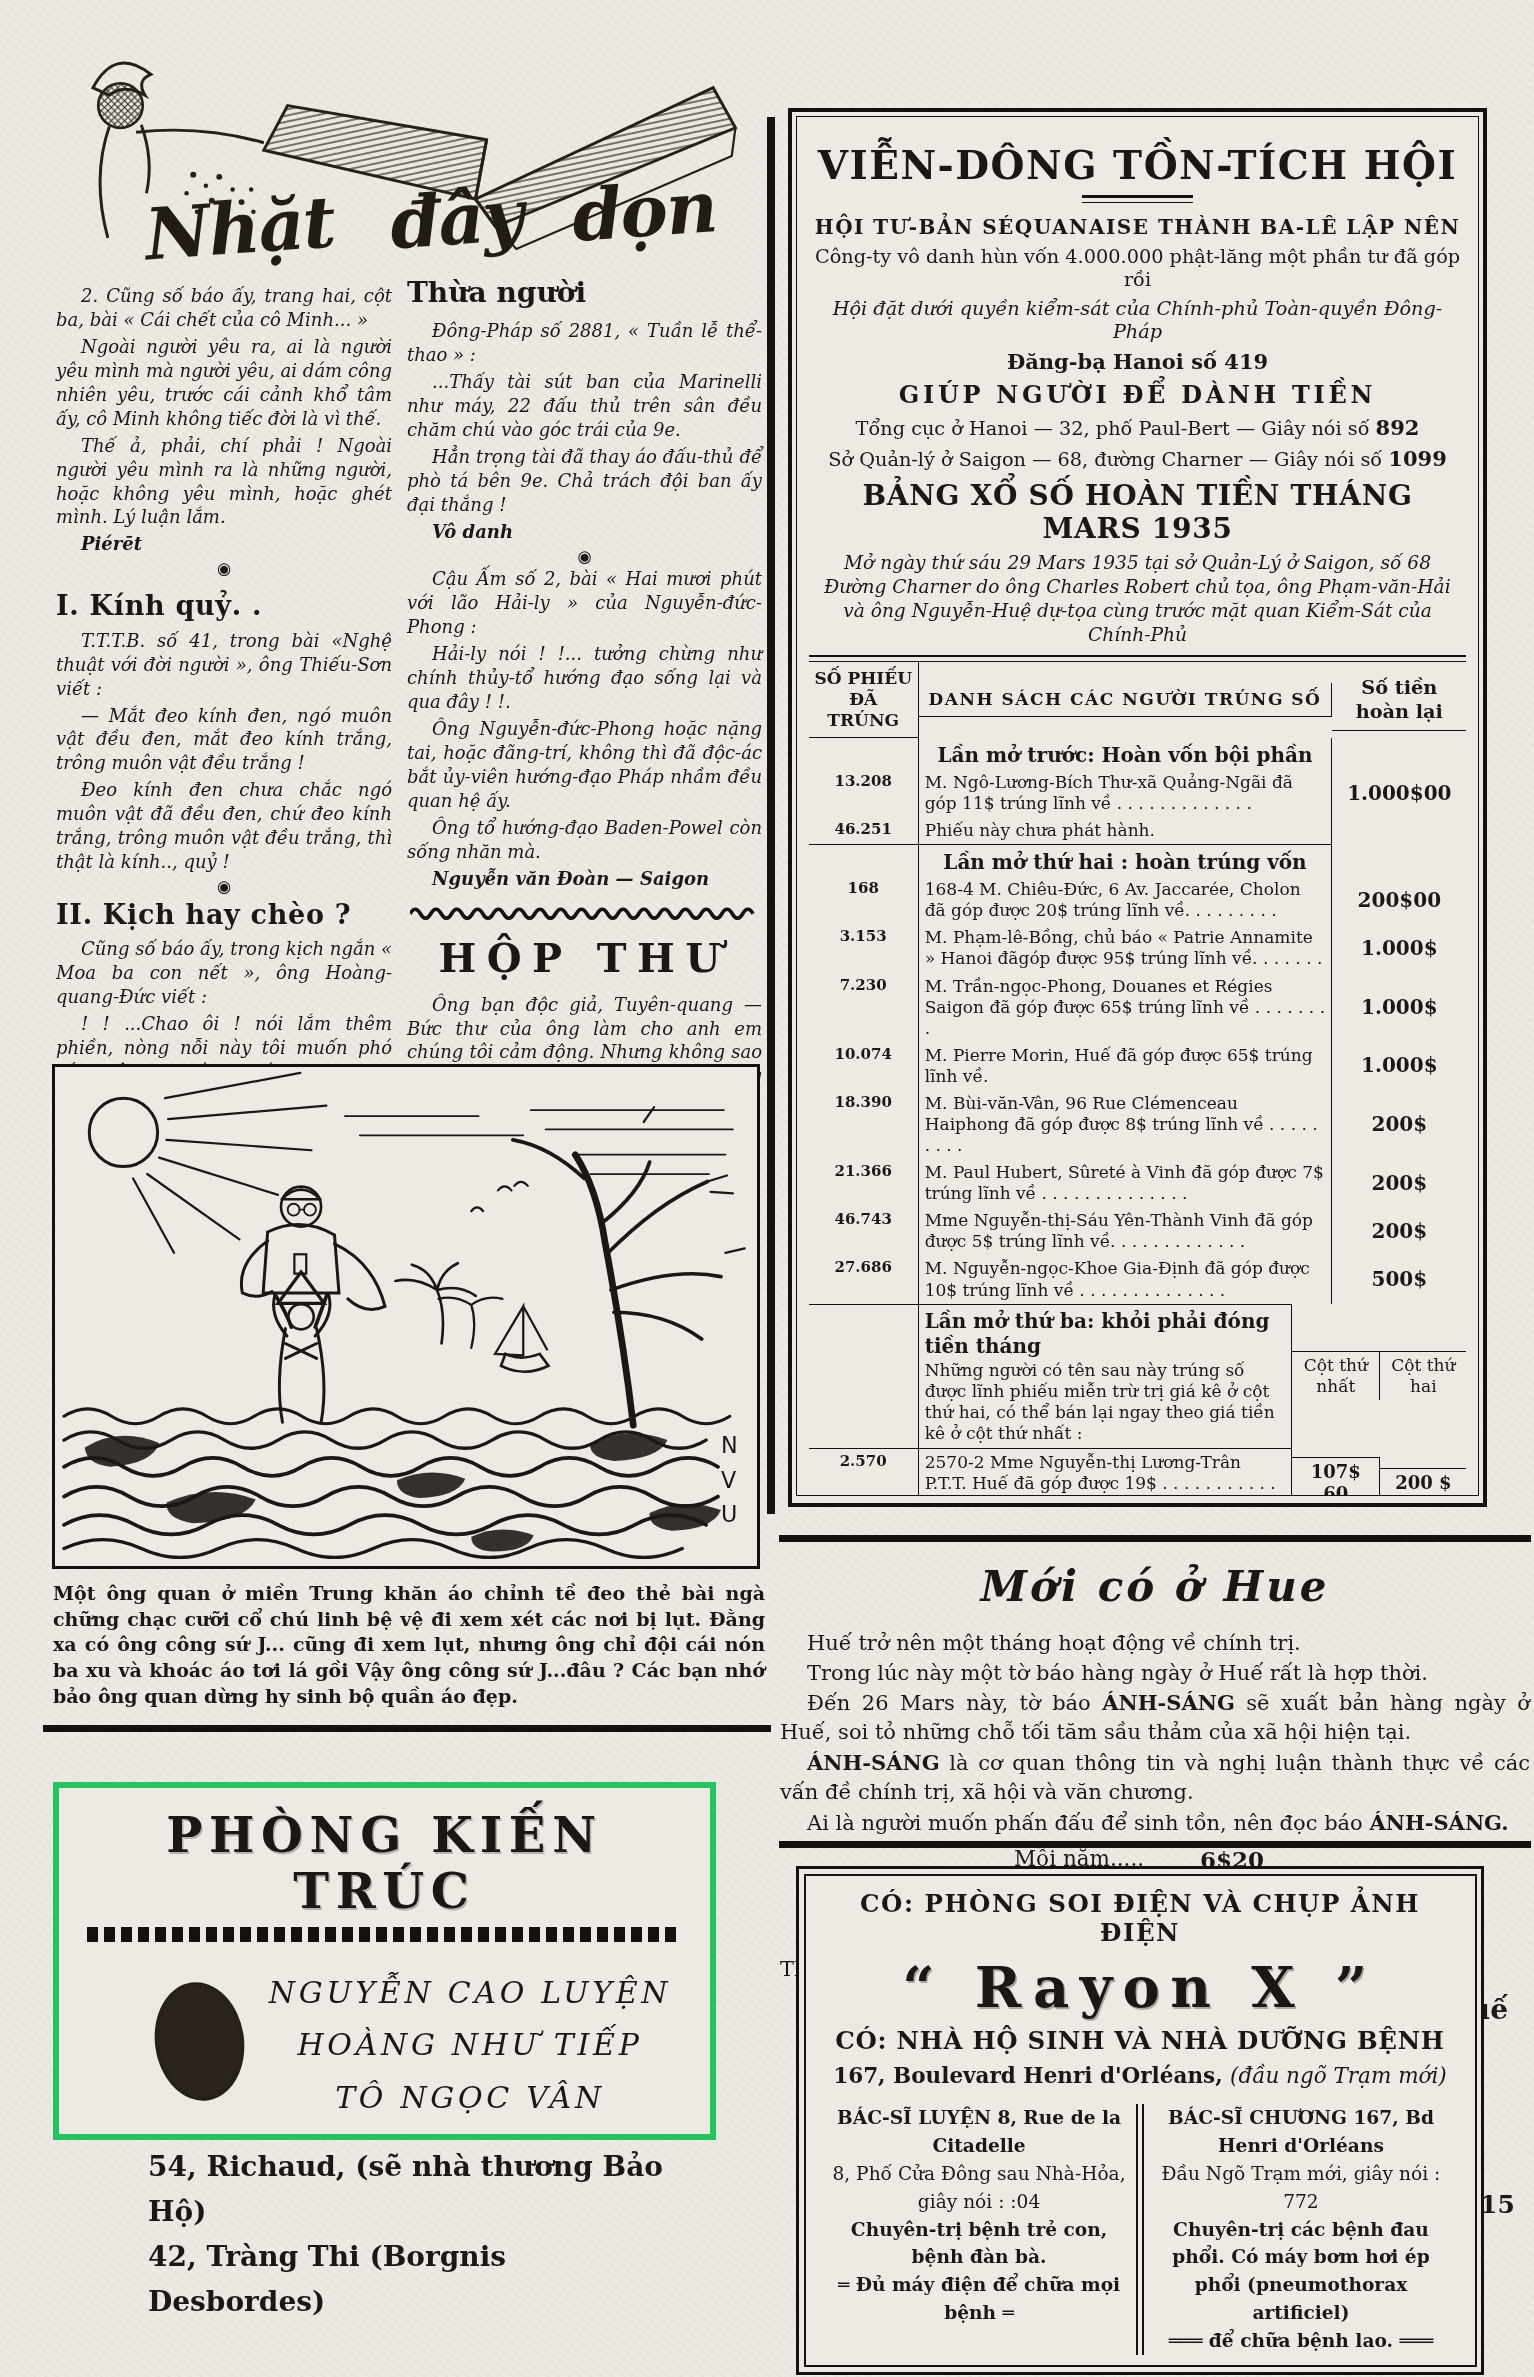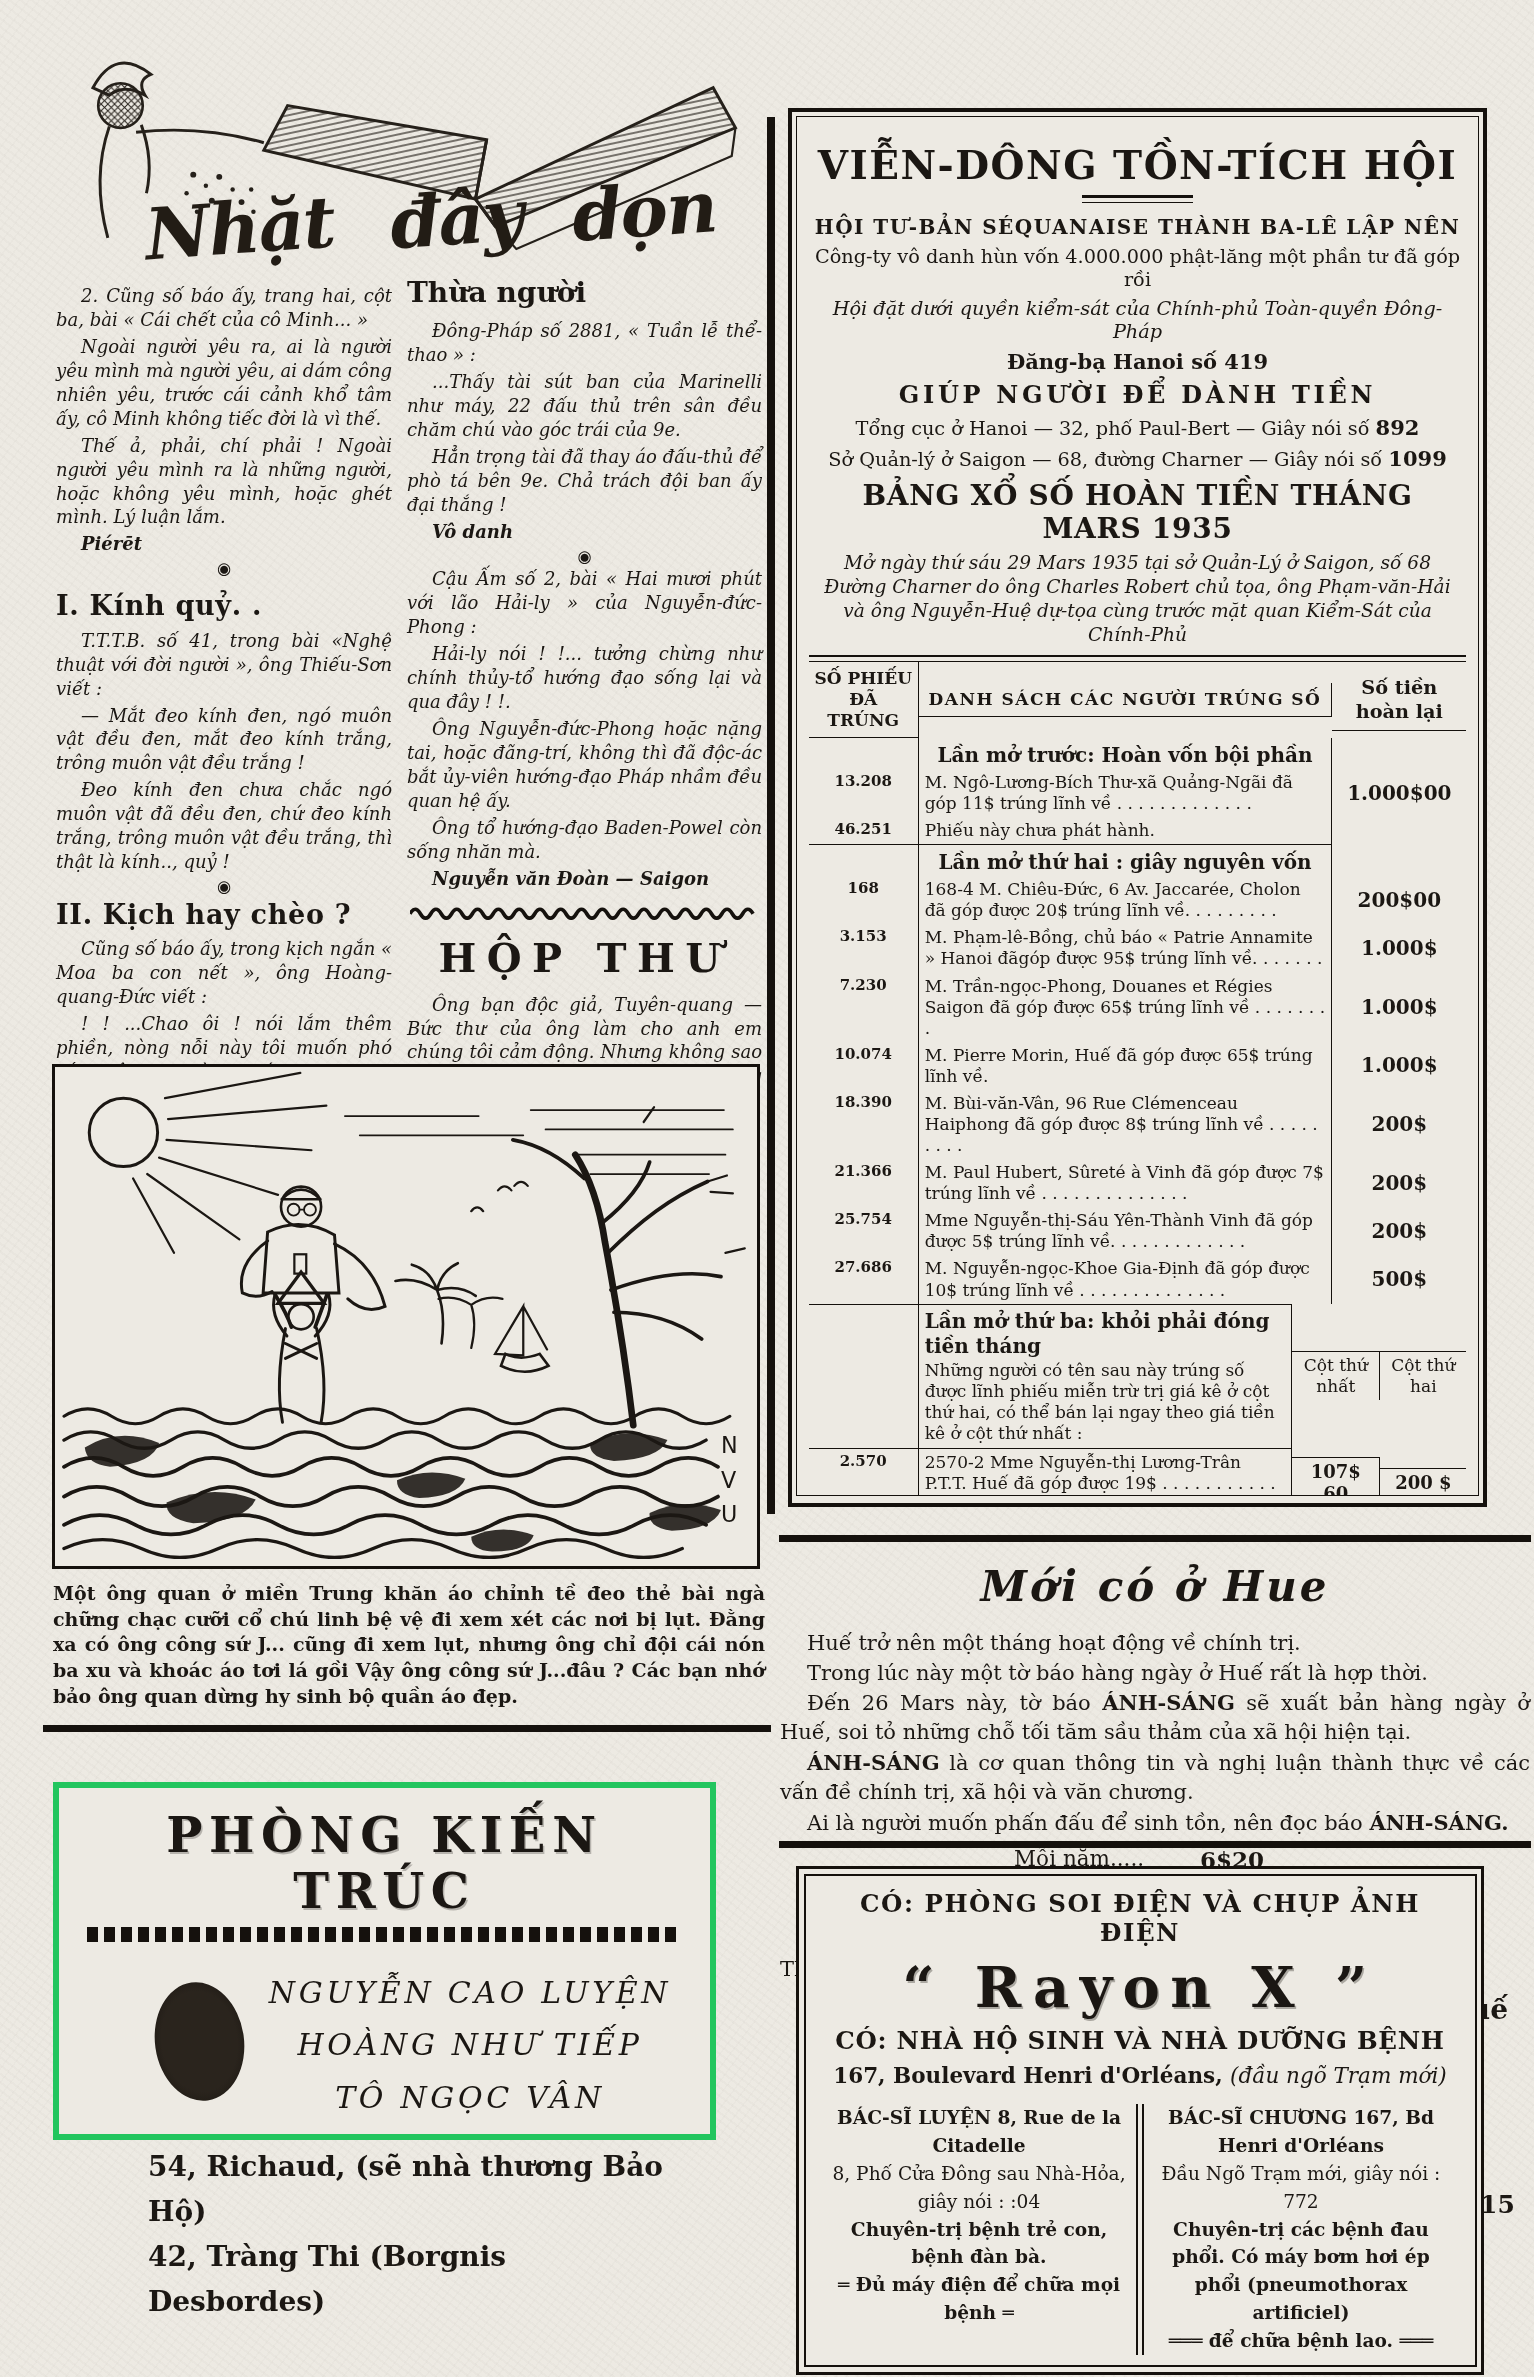--- a/index.html
+++ b/index.html
@@ -215,21 +215,21 @@
           <div class="tc amt">1.000$00</div>
         </div>
         <div class="trow">
           <div class="tc tbr tick">46.251</div>
           <div class="tc tbr">Phiếu này chưa phát hành.</div>
           <div class="tc amt"></div>
         </div>
 
         <div class="tsec">
           <div class="tc tbr tbt"></div>
-          <div class="tc tbr tbt sect">Lần mở thứ hai : giây nguyên vốn</div>
+          <div class="tc tbr tbt sect">Lần mở thứ hai : hoàn trúng vốn</div>
           <div class="tc"></div>
         </div>
         <div class="trow">
           <div class="tc tbr tick">168</div>
           <div class="tc tbr">168-4 M. Chiêu-Đức, 6 Av. Jaccarée, Cholon đã góp được 20$ trúng lĩnh về. . . . . . . . .</div>
           <div class="tc amt">200$00</div>
         </div>
         <div class="trow">
           <div class="tc tbr tick">3.153</div>
           <div class="tc tbr">M. Phạm-lê-Bồng, chủ báo « Patrie Annamite » Hanoi đãgóp được 95$ trúng lĩnh về. . . . . . .</div>
@@ -249,21 +249,21 @@
           <div class="tc tbr tick">18.390</div>
           <div class="tc tbr">M. Bùi-văn-Vân, 96 Rue Clémenceau Haiphong đã góp được 8$ trúng lĩnh về . . . . . . . . .</div>
           <div class="tc amt">200$</div>
         </div>
         <div class="trow">
           <div class="tc tbr tick">21.366</div>
           <div class="tc tbr">M. Paul Hubert, Sûreté à Vinh đã góp được 7$ trúng lĩnh về . . . . . . . . . . . . . .</div>
           <div class="tc amt">200$</div>
         </div>
         <div class="trow">
-          <div class="tc tbr tick">25.754</div>
+          <div class="tc tbr tick">46.743</div>
           <div class="tc tbr">Mme Nguyễn-thị-Sáu Yên-Thành Vinh đã góp được 5$ trúng lĩnh về. . . . . . . . . . . . .</div>
           <div class="tc amt">200$</div>
         </div>
         <div class="trow">
           <div class="tc tbr tick">27.686</div>
           <div class="tc tbr">M. Nguyễn-ngọc-Khoe Gia-Định đã góp được 10$ trúng lĩnh về . . . . . . . . . . . . . .</div>
           <div class="tc amt">500$</div>
         </div>
 
         <div class="ts3head">

